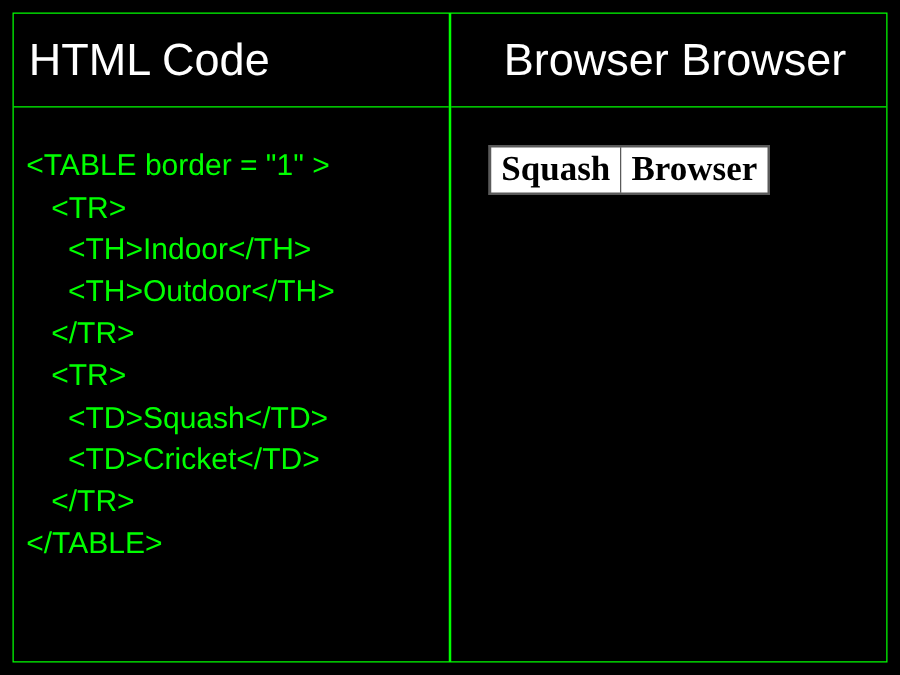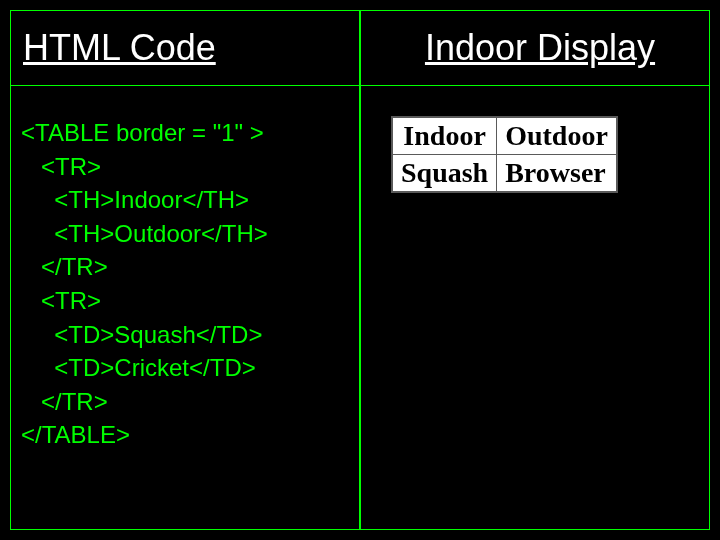--- a/index.html
+++ b/index.html
@@ -29,21 +29,20 @@
       margin-right: 0px;
     }
     .header {
       border-bottom: 1px solid #00ff00;
       padding: 16px 12px;
     }
     .header-title {
       color: #ffffff;
       font-size: 36px;
       font-weight: normal;
-      text-decoration: underline;
     }
     .header-right .header-title {
       text-align: center;
       padding-left: 10px;
     }
     .body {
       flex: 1;
       padding: 30px 10px 10px 10px;
     }
     .code-block {
@@ -94,29 +93,25 @@
    &lt;TR&gt;
      &lt;TD&gt;Squash&lt;/TD&gt;
      &lt;TD&gt;Cricket&lt;/TD&gt;
    &lt;/TR&gt;
 &lt;/TABLE&gt;</div>
     </div>
   </div>
 
   <div class="col col-right">
     <div class="header header-right">
-      <h1 class="header-title">Indoor Display</h1>
+      <h1 class="header-title">Browser Browser</h1>
     </div>
     <div class="body">
       <table class="display-table">
         <tbody>
-            <tr>
-          <th>Indoor</th>
-          <th>Outdoor</th>
-        </tr>
         <tr>
           <td>Squash</td>
           <td>Browser</td>
         </tr>
       </tbody>
         </table>
     </div>
   </div>
 
 </div>

